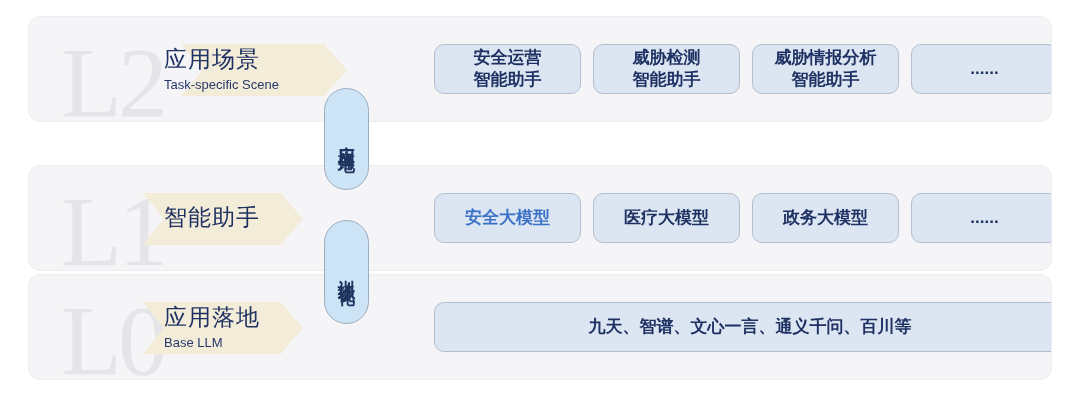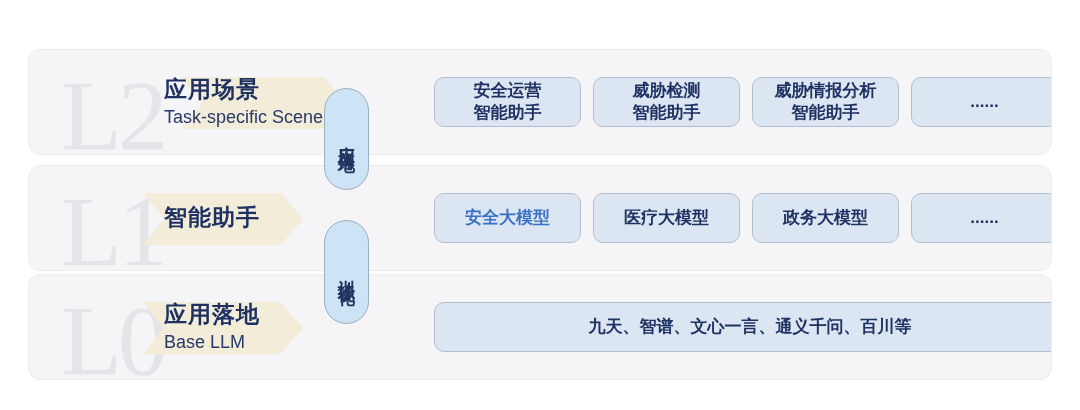--- a/index.html
+++ b/index.html
@@ -12,21 +12,21 @@
   .panel {
     position: absolute;
     left: 28px;
     width: 1024px;
     height: 106px;
     background: #f5f5f7;
     border: 1px solid #ededf0;
     border-radius: 12px;
     overflow: hidden;
   }
-  .panel-l2 { top: 49px; }
+  .panel-l2 { top: 16px; }
   .panel-l1 { top: 165px; }
   .panel-l0 { top: 274px; }
 
   
   .watermark {
     position: absolute;
     left: 32px;
     top: 16px;
     font-family: "Liberation Serif", "DejaVu Serif", serif;
     font-size: 100px;
@@ -54,27 +54,27 @@
   
   .title-block {
     position: absolute;
     left: 135px;
     top: 50%;
     transform: translateY(-50%);
     z-index: 2;
   }
   .title-zh {
     font-size: 23px;
-    font-weight: bold;
+    font-weight: normal;
     color: #1e3162;
     letter-spacing: 1px;
     line-height: 1.2;
   }
   .title-en {
-    font-size: 18px;
+    font-size: 13px;
     color: #27396b;
     margin-top: 3px;
     line-height: 1.2;
   }
 
   
   .boxes {
     position: absolute;
     left: 405px;
     top: 50%;

